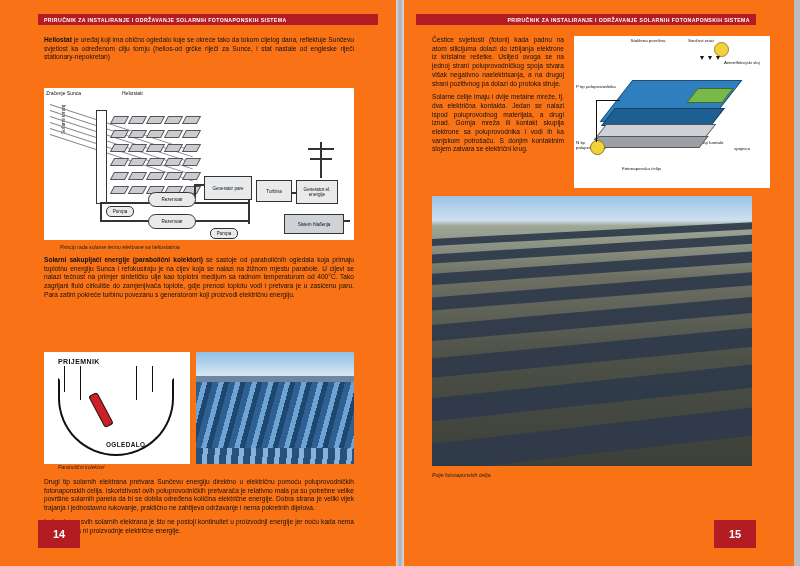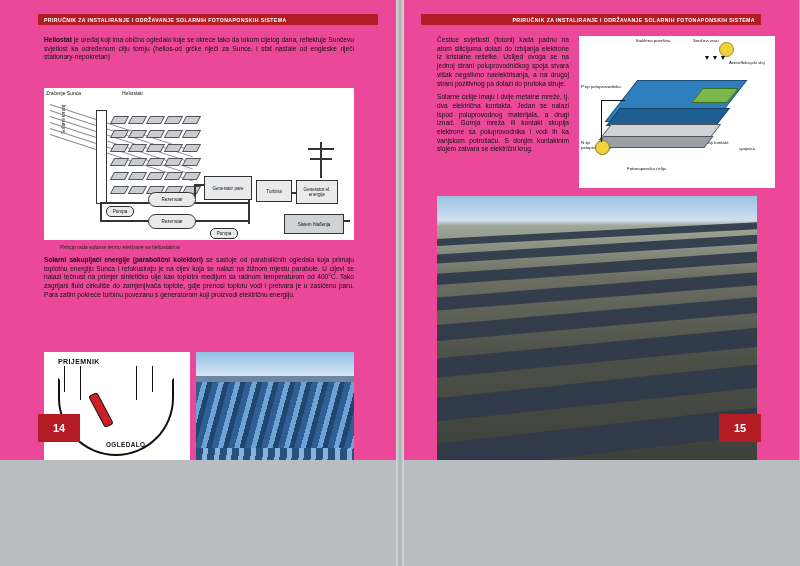--- a/index.html
+++ b/index.html
@@ -9,26 +9,26 @@
     font-family:"Liberation Sans", sans-serif;
     overflow:hidden;
   }
   .spread{
     position:relative;
     width:800px;height:566px;
     display:flex;
   }
   .page{
     position:relative;
-    width:396px;height:460px;
-    background:#ec4899;
+    width:396px;height:566px;
+    background:#f97316;
     overflow:hidden;
   }
   .page.left{border-right:1px solid #cfd2d6;}
-  .page.right{border-left:6px solid #701a75;}
+  .page.right{border-left:1px solid #701a75;}
   .gutter{
     position:absolute;left:396px;top:0;width:8px;height:566px;
     background:linear-gradient(to right,#d8dadd,#aeb1b5 45%,#aeb1b5 55%,#d8dadd);
     z-index:5;
   }
   
   .hdr{
     position:absolute;top:14px;height:11px;
     background:#b21c22;
     color:#ffffff;

